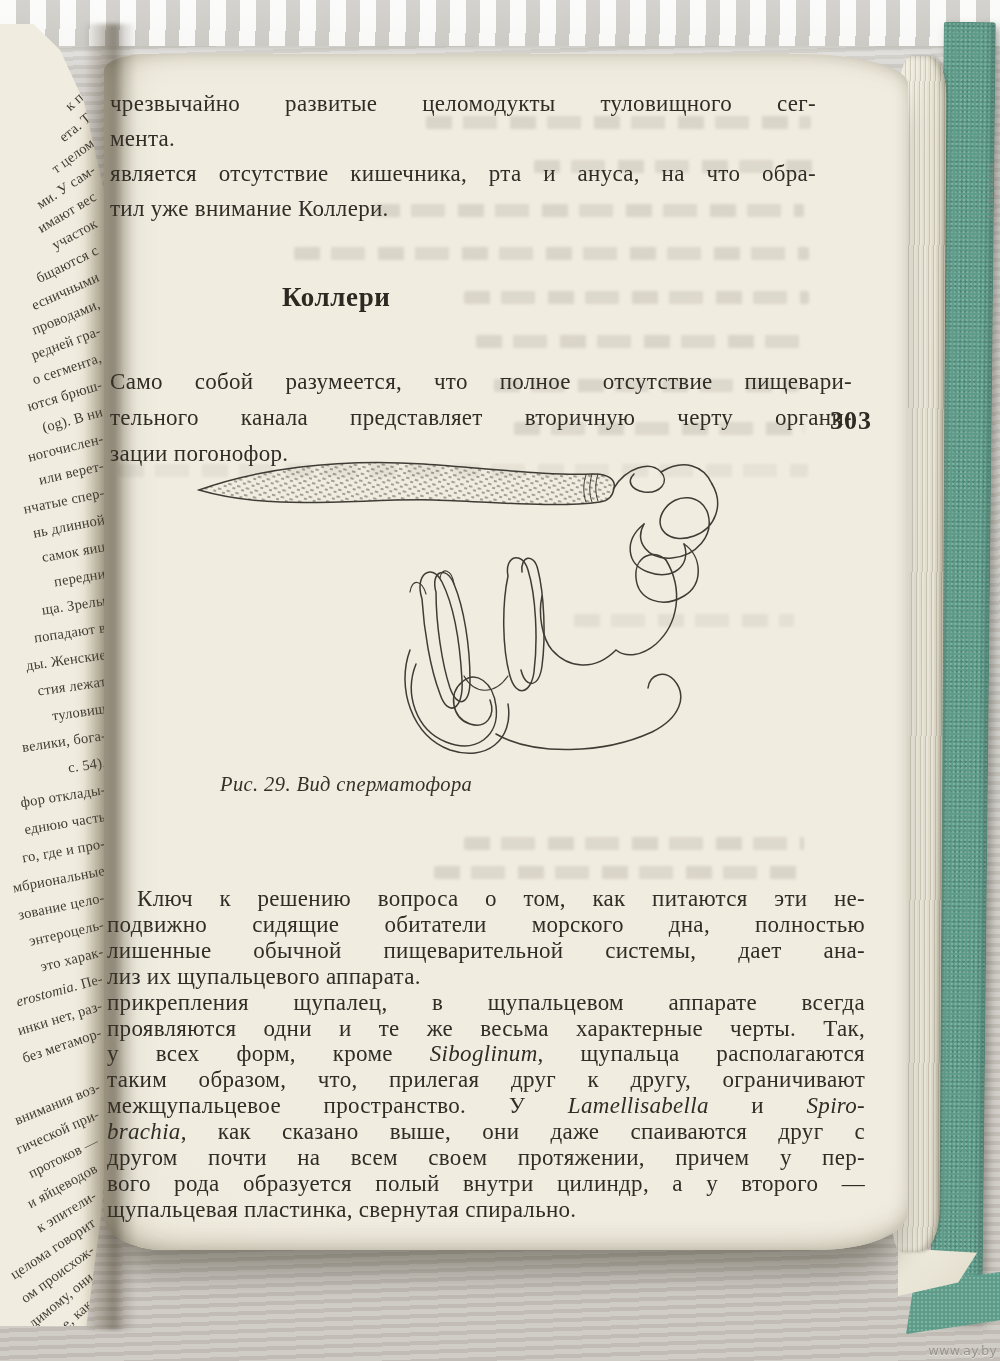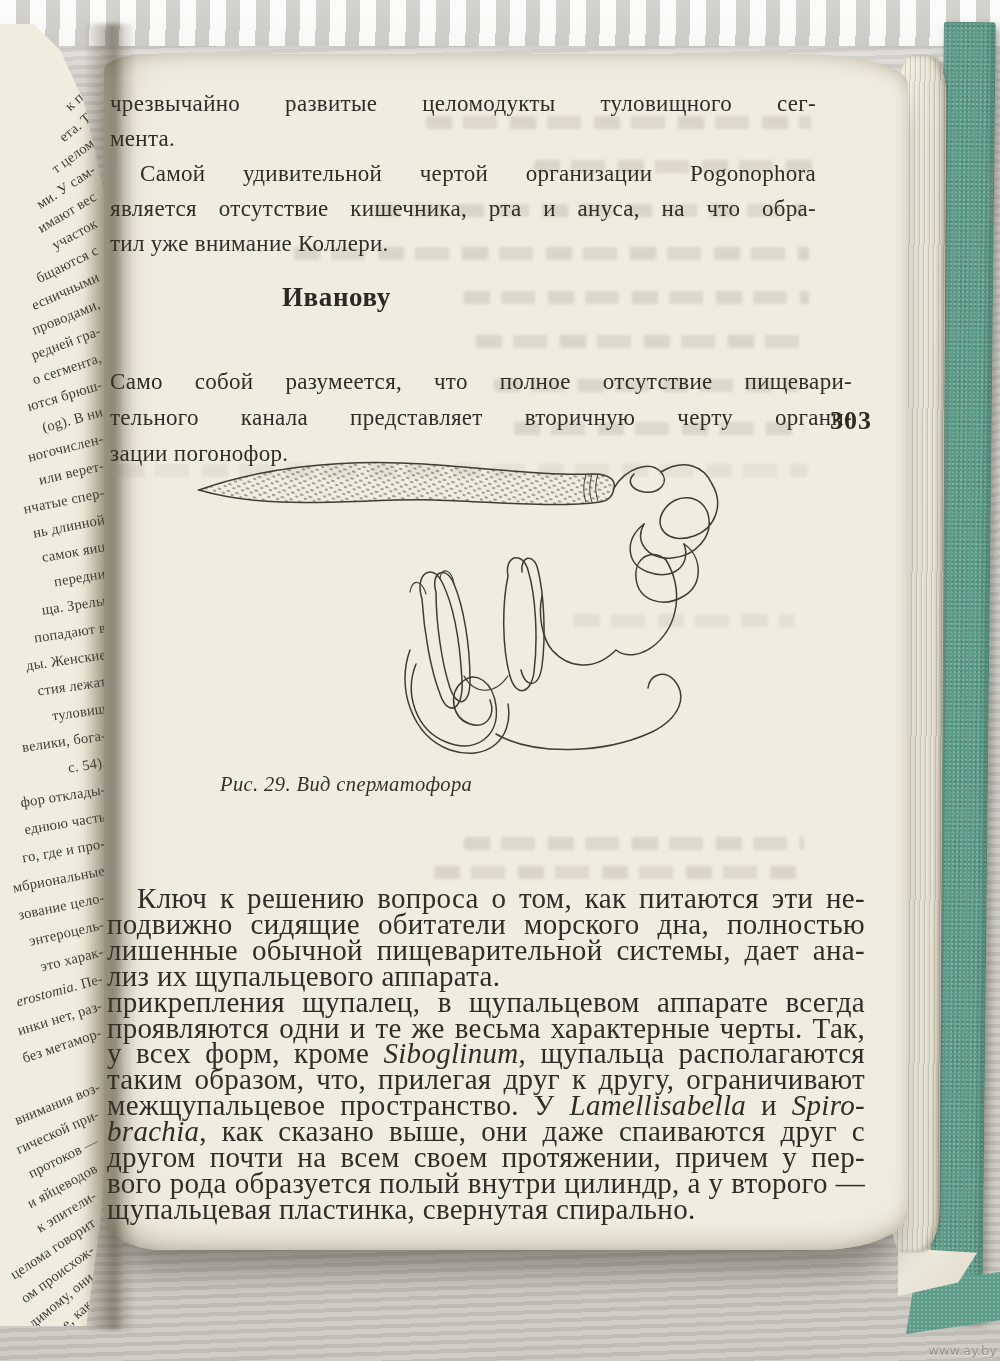--- a/index.html
+++ b/index.html
@@ -57,21 +57,21 @@
     box-shadow:0 30px 34px -12px rgba(70,63,50,.55),
       inset 26px 0 44px -24px rgba(95,85,62,.55),
       inset 0 -16px 26px -16px rgba(110,100,78,.4),
       inset 0 12px 18px -14px rgba(120,110,88,.28),
       inset -10px 0 18px -12px rgba(120,110,88,.25);}
   .line{color:#302d27;text-align:justify;text-align-last:justify;letter-spacing:.3px;}
   .line.last{text-align-last:left;}
   .line.indent{text-indent:30px;}
   .p-top{position:absolute;left:6px;top:32px;width:706px;font-size:23px;line-height:35px;}
   .p-mid{position:absolute;left:6px;top:310px;width:742px;font-size:23px;line-height:36px;}
-  .p-bottom{position:absolute;left:3px;top:832px;width:758px;font-size:29px;line-height:25.9px;}
+  .p-bottom{position:absolute;left:3px;top:832px;width:758px;font-size:23px;line-height:25.9px;}
   .heading{position:absolute;left:178px;top:222px;font-size:27px;line-height:43px;font-weight:bold;color:#2c2923;letter-spacing:.6px;}
   .page-number{position:absolute;left:726px;top:352px;font-size:26px;font-weight:bold;color:#2e2b25;letter-spacing:1px;}
   .fig{position:absolute;left:60px;top:390px;width:600px;height:335px;}
   .caption{position:absolute;left:116px;top:716px;font-size:20.5px;line-height:28.4px;font-style:italic;color:#343129;letter-spacing:.4px;}
   .cap-line{white-space:nowrap;}
   
   .ghost{position:absolute;height:13px;border-radius:2px;opacity:.42;filter:blur(1.6px);pointer-events:none;
     background:repeating-linear-gradient(90deg,rgba(108,100,88,.40) 0 26px,rgba(108,100,88,0) 26px 37px,rgba(108,100,88,.34) 37px 71px,rgba(108,100,88,0) 71px 84px);}
   
   .wm{font-family:"DejaVu Sans", sans-serif;color:#928f87;}
@@ -153,27 +153,26 @@
     <div class="ghost" style="left:390px;top:325px;width:305px"></div>
     <div class="ghost" style="left:410px;top:368px;width:290px"></div>
     <div class="ghost" style="left:14px;top:410px;width:690px;opacity:.22"></div>
     <div class="ghost" style="left:470px;top:560px;width:220px;opacity:.25"></div>
     <div class="ghost" style="left:360px;top:783px;width:340px"></div>
     <div class="ghost" style="left:330px;top:812px;width:370px"></div>
 
     <div class="p-top">
         <div class="line">чрезвычайно развитые целомодукты туловищного сег-</div>
         <div class="line last">мента.</div>
-        <div class="line indent">Самой удивительной чертой организации Pogonophora</div>
         <div class="line">является отсутствие кишечника, рта и ануса, на что обра-</div>
         <div class="line last">тил уже внимание Коллери.</div>
       </div>
 
     <div class="heading">
-      <div>Иванову</div>
+      <div>Коллери</div>
     </div>
 
     <div class="p-mid">
         <div class="line">Само собой разумеется, что полное отсутствие пищевари-</div>
         <div class="line">тельного канала представляет вторичную черту органи-</div>
         <div class="line last">зации погонофор.</div>
       </div>
 
     <div class="page-number">303</div>
 

